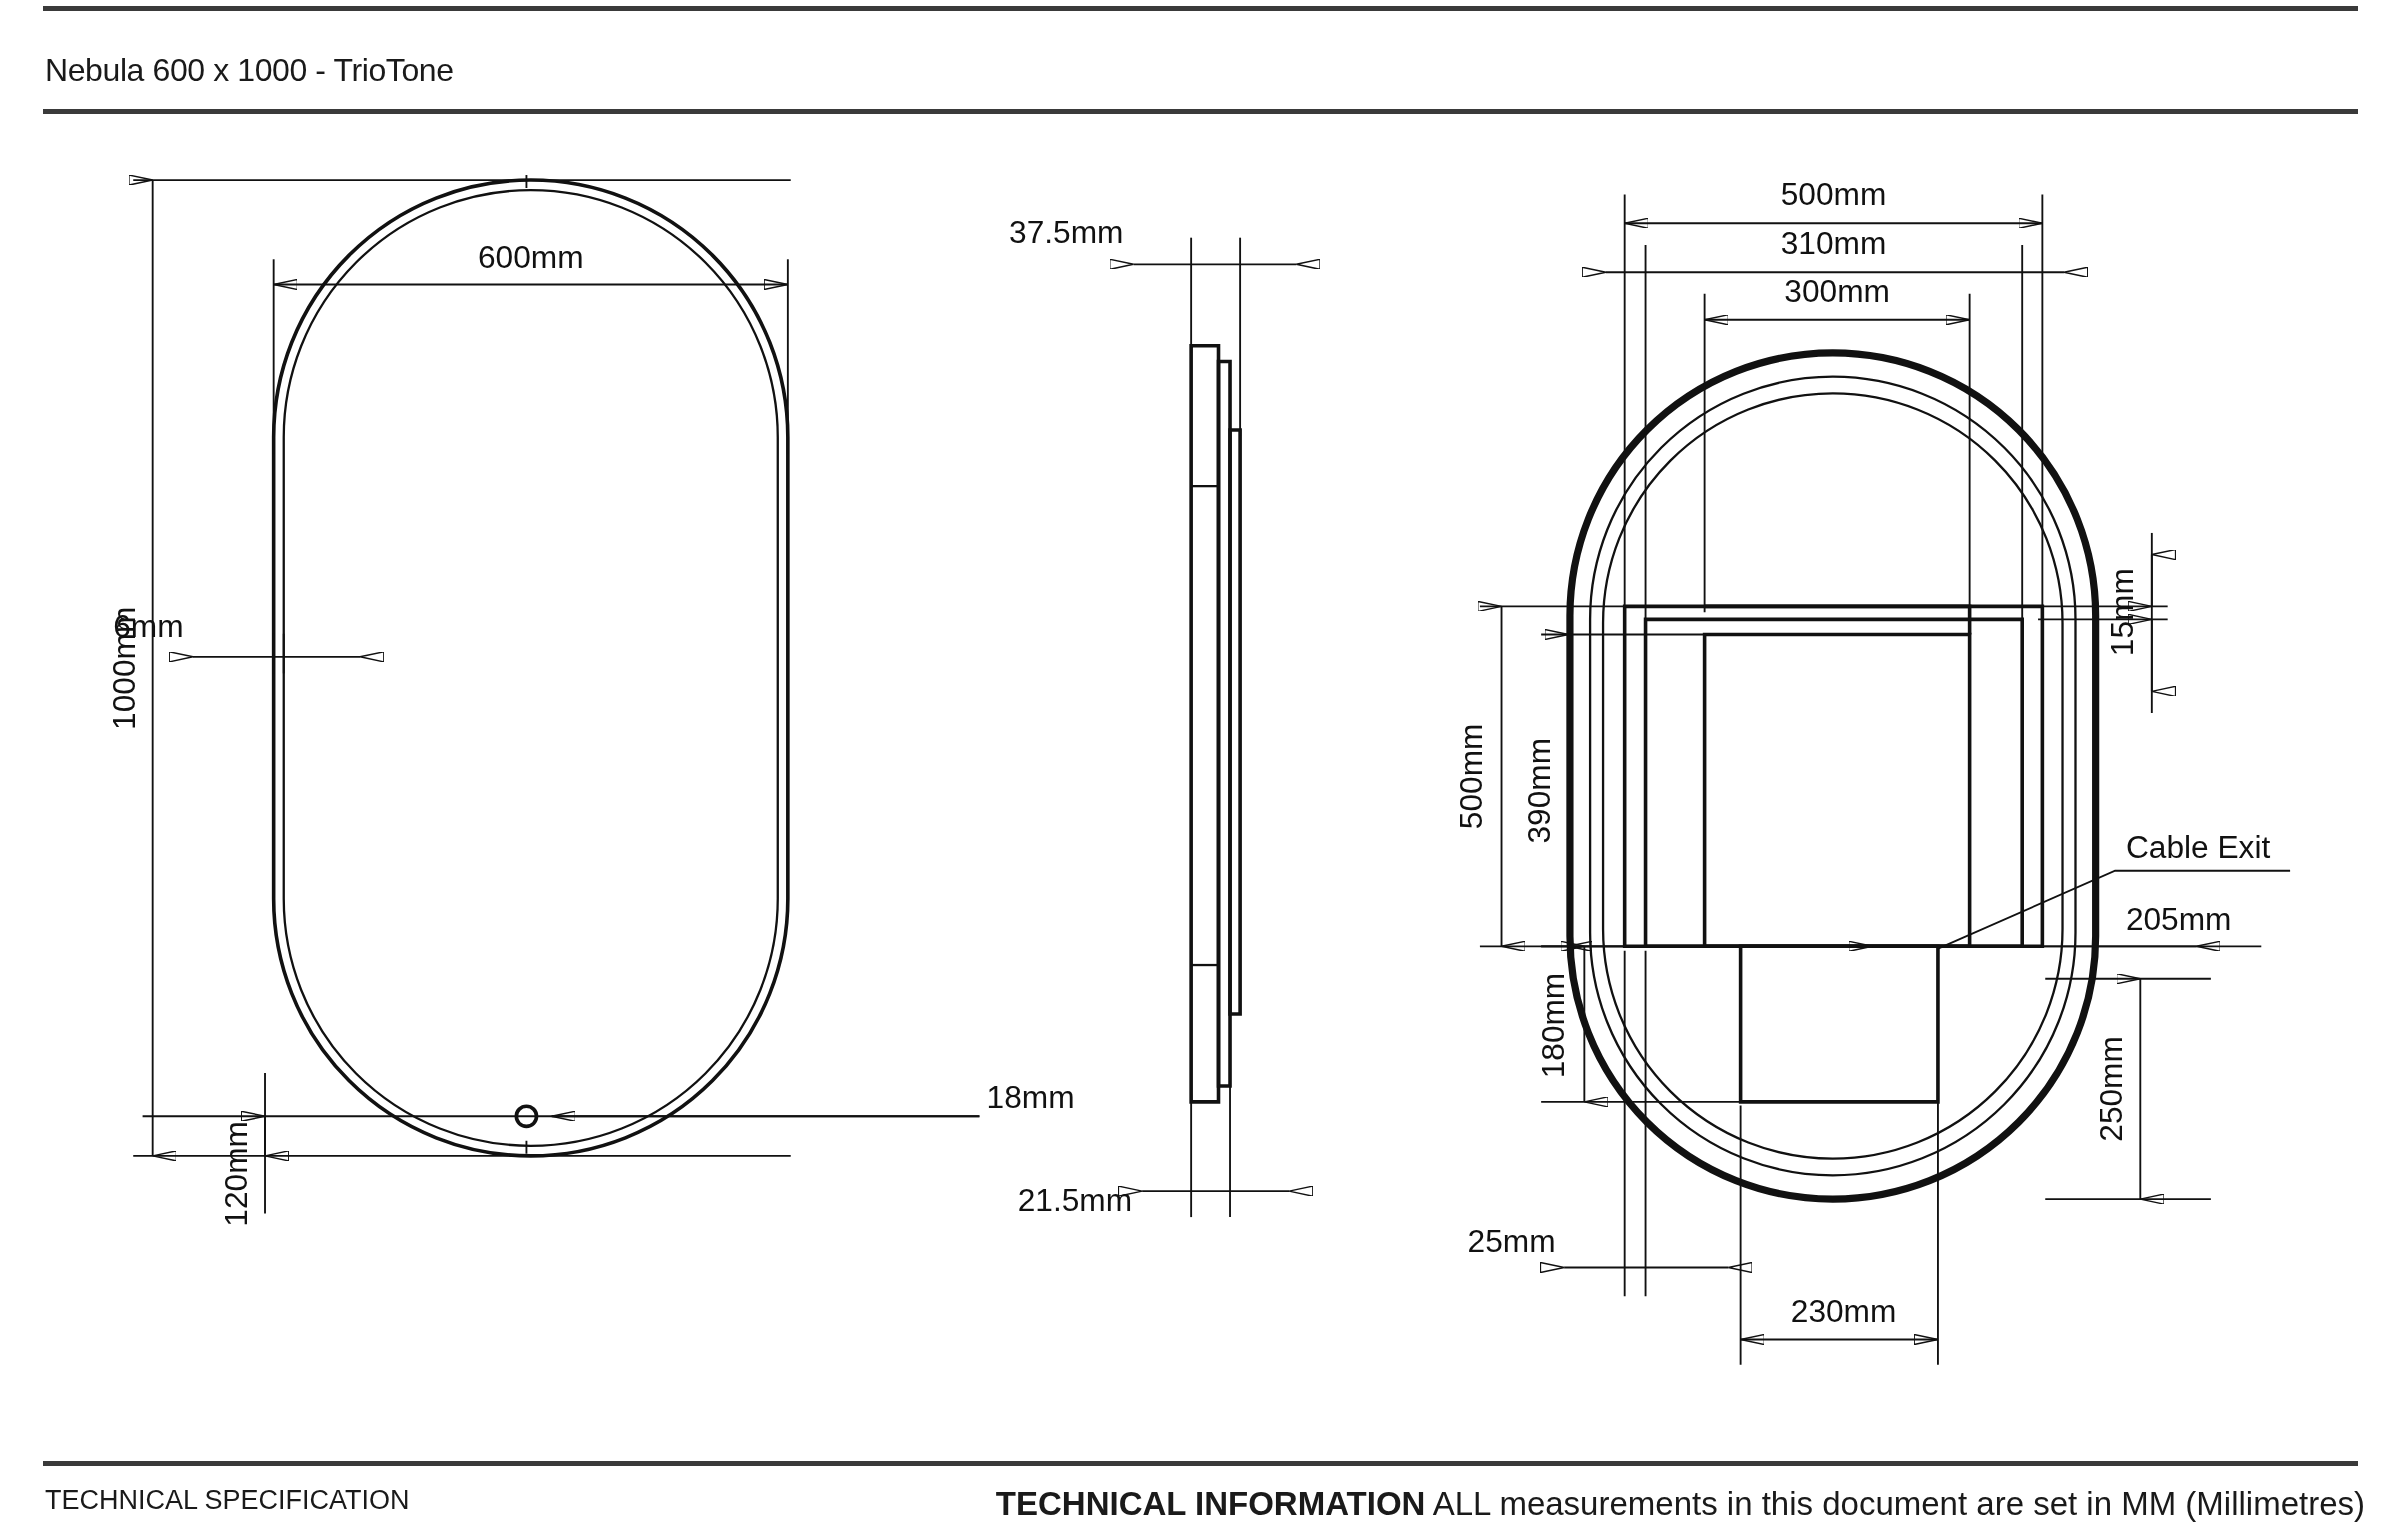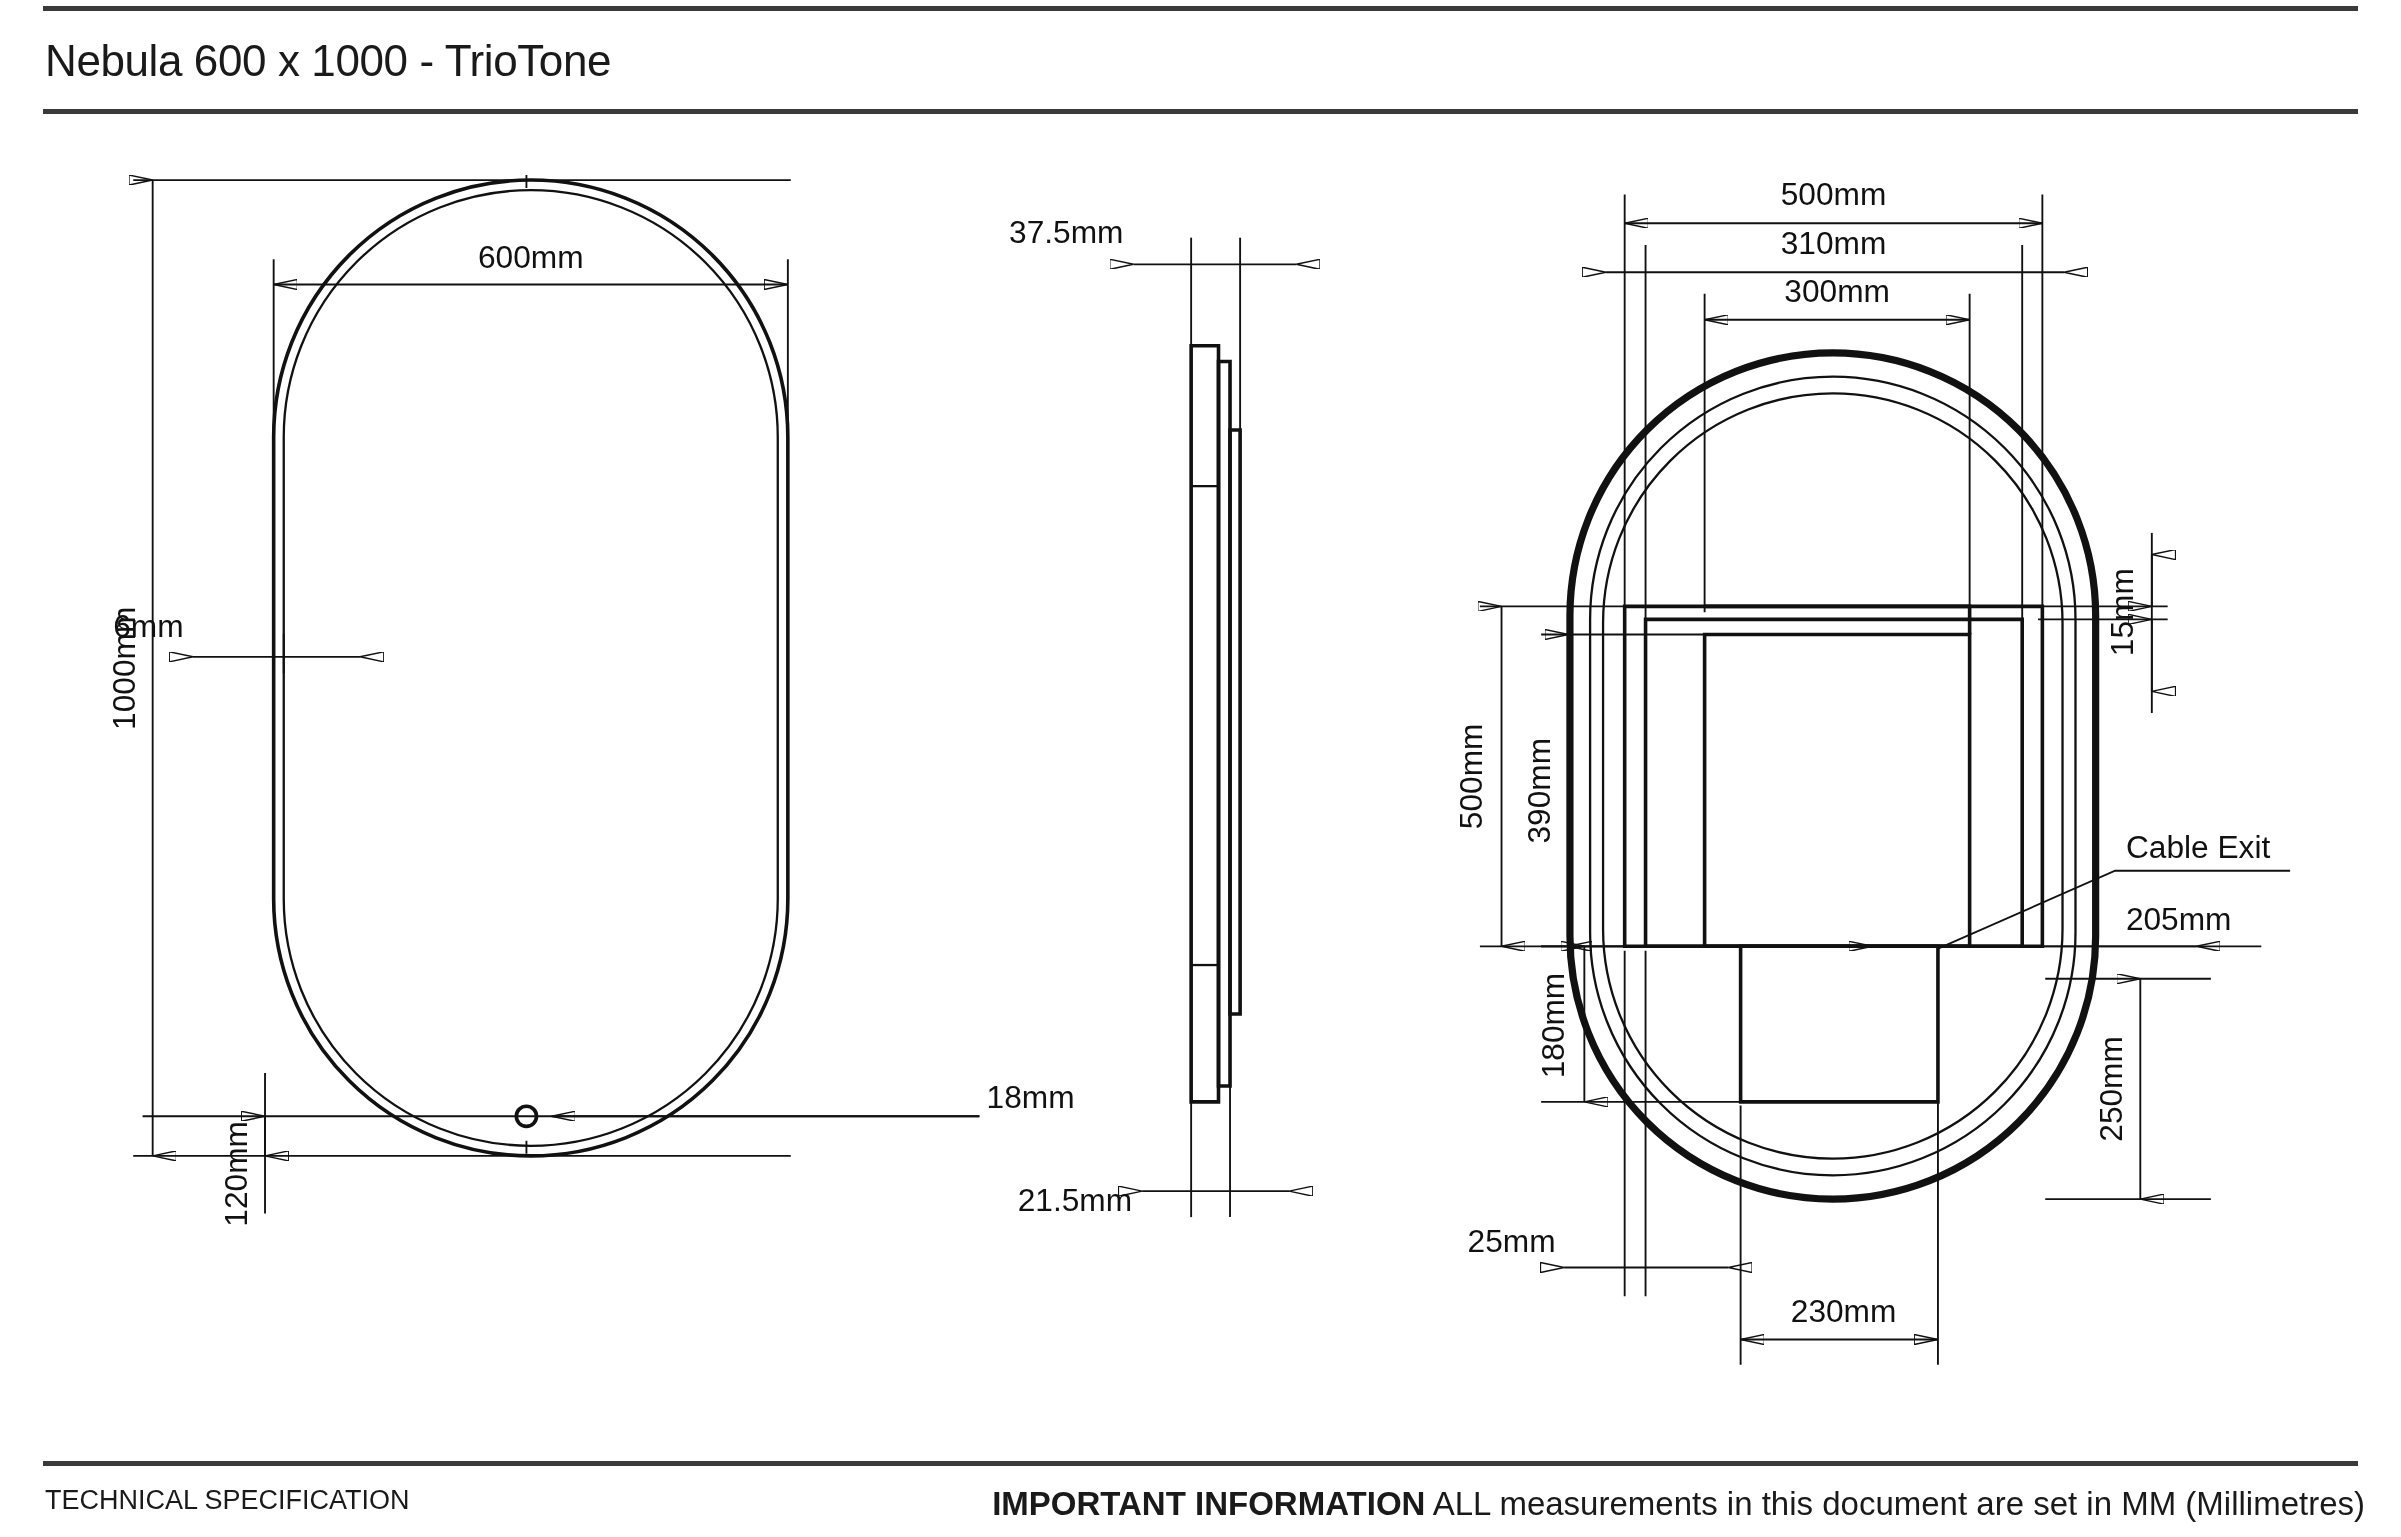--- a/index.html
+++ b/index.html
@@ -30,22 +30,22 @@
     height: 5px;
     background: #3a3a3a;
   }
   #header-rule-top    { top: 5.8px; }
   #header-rule-bottom { top: 109px; }
   #footer-rule        { top: 1461px; }
 
   #title-left {
     position: absolute;
     left: 45px;
-    top: 36px;
-    font-size: 44px;
+    top: 52px;
+    font-size: 32px;
     letter-spacing: -0.4px;
     white-space: nowrap;
   }
   #title-right {
     position: absolute;
     right: 45px;
     top: 36px;
     font-size: 44px;
     letter-spacing: -0.4px;
     white-space: nowrap;
@@ -248,16 +248,16 @@
       <path class="ext" d="M 2417,1375 L 2417,1735"></path>
       <path class="ext" d="M 2691,1230 L 2691,1735"></path>
       <path class="dimln" marker-start="url(#ahL)" marker-end="url(#ahR)" d="M 2417,1700 L 2691,1700"></path>
       <text class="dim-text" x="2560" y="1676" text-anchor="middle">230mm</text>
     </g>
   </svg>
   </div>
 
   <div id="footer-rule"></div>
   <div id="footer-left">TECHNICAL SPECIFICATION</div>
-  <div id="footer-right"><span class="bold">IMPORTANT INFORMATION</span><span> ALL measurements in this document are set in MM (Millimetres)</span></div>
+  <div id="footer-right"><span class="bold">TECHNICAL INFORMATION</span><span> ALL measurements in this document are set in MM (Millimetres)</span></div>
 
 </div>
 
 
 </body></html>

